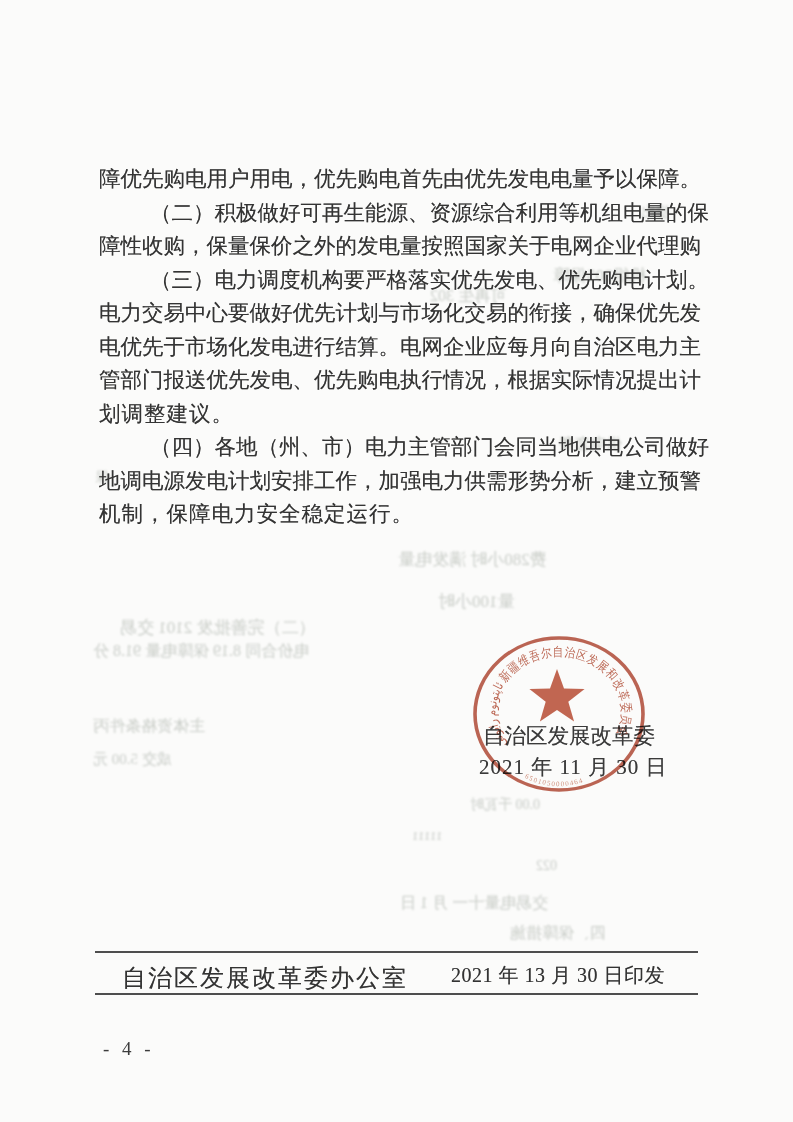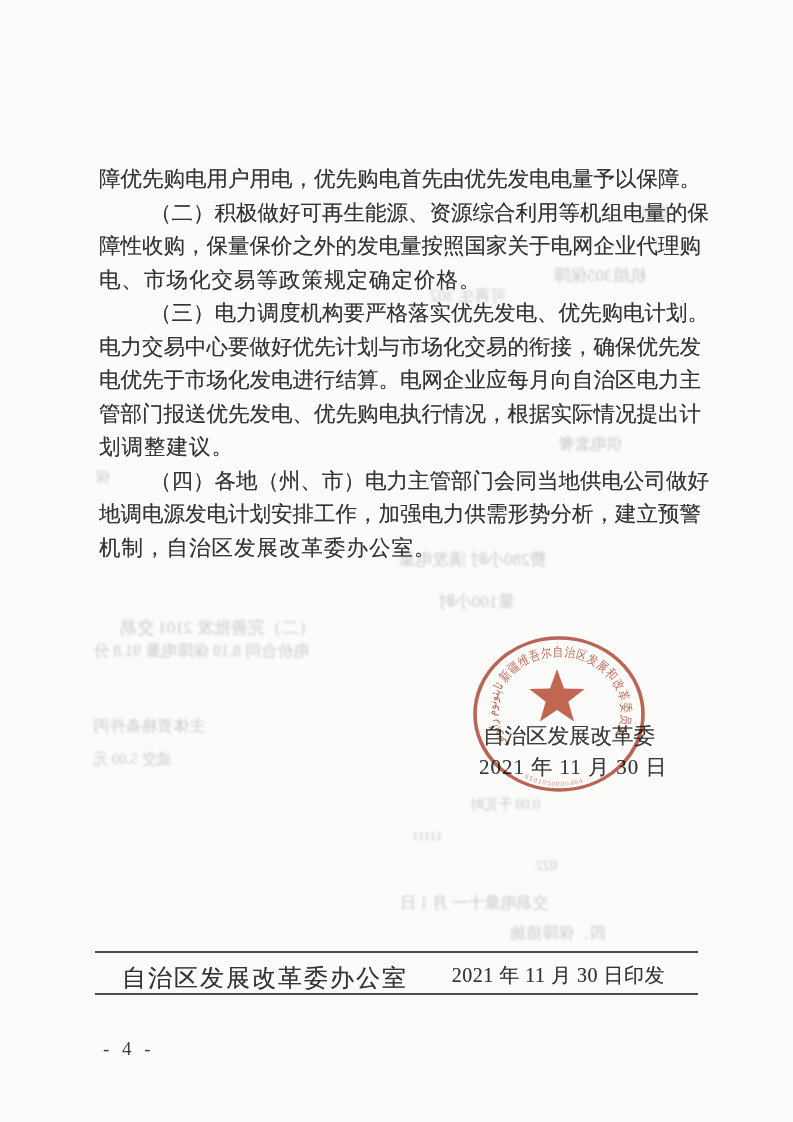--- a/index.html
+++ b/index.html
@@ -171,21 +171,20 @@
         <span>关</span>
         <span>于</span>
         <span>电</span>
         <span>网</span>
         <span>企</span>
         <span>业</span>
         <span>代</span>
         <span>理</span>
         <span>购</span>
       </div>
-      <div class="bline" style="letter-spacing: 1px;">电、市场化交易等政策规定确定价格。</div>
       <div class="bline fill">
         <span class="ind"></span>
         <span>（</span>
         <span>三</span>
         <span>）</span>
         <span>电</span>
         <span>力</span>
         <span>调</span>
         <span>度</span>
         <span>机</span>
@@ -351,21 +350,21 @@
         <span>形</span>
         <span>势</span>
         <span>分</span>
         <span>析</span>
         <span>，</span>
         <span>建</span>
         <span>立</span>
         <span>预</span>
         <span>警</span>
       </div>
-      <div class="bline" style="letter-spacing: 1px;">机制，自治区发展改革委办公室。</div>
+      <div class="bline" style="letter-spacing: 1px;">机制，保障电力安全稳定运行。</div>
     </div>
 
   <div class="sig-org" id="sig-org-host">
       <span>自</span>
       <span>治</span>
       <span>区</span>
       <span>发</span>
       <span>展</span>
       <span>改</span>
       <span>革</span>
@@ -385,18 +384,18 @@
     <g transform="translate(103,79)">
       <path d="M0,-29 L7,-9.6 L27.6,-9 L11.3,3.7 L17.1,23.5 L0,11.9 L-17.1,23.5 L-11.3,3.7 L-27.6,-9 L-7,-9.6 Z" fill="#b8492f" opacity="0.92"></path>
     </g>
     <text font-size="7" fill="#c97b63" letter-spacing="1.2" opacity="0.9">
       <textPath href="#arcBottom" startOffset="8">6501050000464</textPath>
     </text>
   </svg>
 
   <div class="rule top"></div>
   <div class="footer-issuer">自治区发展改革委办公室</div>
-  <div class="footer-date">2021 年 11 月 30 日印发</div>
+  <div class="footer-date">2021 年 13 月 30 日印发</div>
   <div class="rule bottom"></div>
 
   <div class="page-num">- 4 -</div>
 
 </div>
 
 </body></html>

